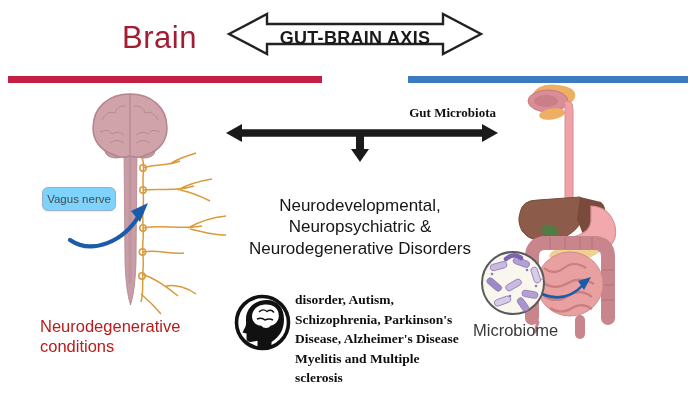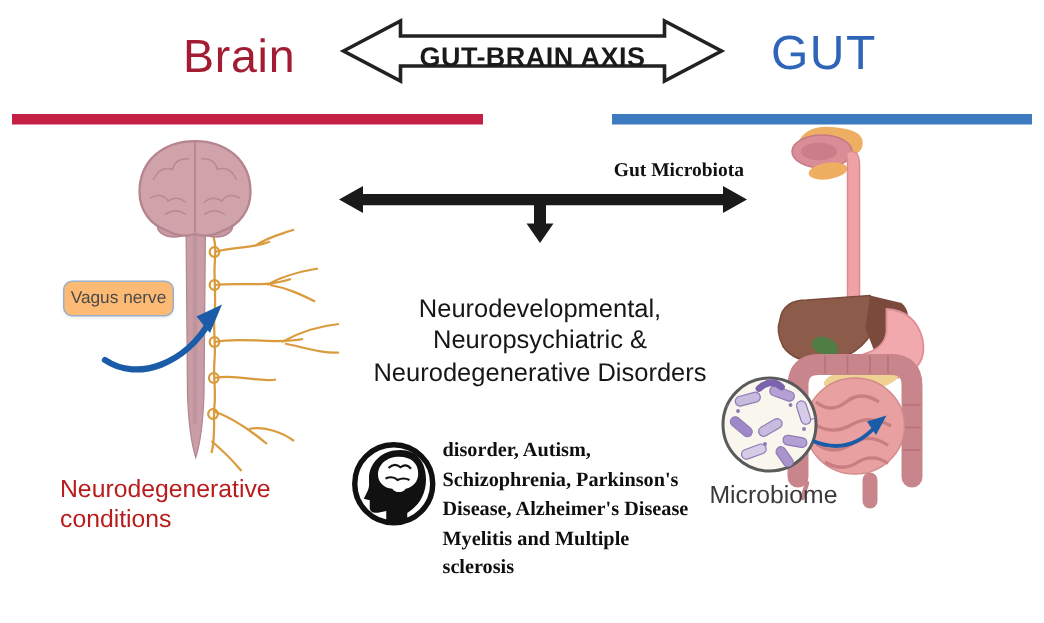--- a/index.html
+++ b/index.html
@@ -10,21 +10,21 @@
   .abs{position:absolute;}
   
   #brain-title{left:122px;top:20px;font-size:31px;color:#A21D33;letter-spacing:0.5px;}
   #gut-title{left:514px;top:17px;font-size:32px;color:#2F65B8;letter-spacing:1px;}
   #axis-arrow{left:226px;top:8px;}
   #axis-label{left:226px;top:28px;width:258px;text-align:center;font-size:18px;font-weight:bold;color:#1A1A1A;letter-spacing:0.3px;}
   #brain-bar{left:8px;top:76px;width:314px;height:7px;background:#C42045;}
   #gut-bar{left:408px;top:76px;width:280px;height:7px;background:#3C7BC0;}
   
   #left-illustration{left:30px;top:88px;}
-  #vagus-label{left:42px;top:187px;width:72px;height:22px;background:#fdba74;border:1.4px solid #9AAFC9;border-radius:6px;
+  #vagus-label{left:42px;top:187px;width:72px;height:22px;background:#7dd3fc;border:1.4px solid #9AAFC9;border-radius:6px;
     font-size:11.5px;color:#4A4A4A;text-align:center;line-height:22px;box-shadow:0 1px 2px rgba(0,0,0,0.08);}
   #left-caption{left:40px;top:316px;width:170px;font-size:16.5px;line-height:1.23;color:#b91c1c;}
   
   #microbiota-label{left:256px;top:105px;width:240px;text-align:right;font-family:"Liberation Serif",serif;font-weight:bold;font-size:13px;color:#111;}
   #microbiota-arrow{left:226px;top:122px;}
   #disorders-heading{left:228px;top:195px;width:264px;text-align:center;font-size:17px;font-weight:normal;color:#161616;line-height:1.26;}
   #head-icon{left:233px;top:292px;}
   #disease-list{left:295px;top:290px;width:188px;font-family:"Liberation Serif",serif;font-weight:bold;font-size:13.5px;line-height:19.5px;color:#0f0f0f;}
   
   #right-illustration{left:480px;top:80px;}
@@ -35,21 +35,20 @@
 
 <div id="stage">
 
   <div id="brain-title" class="abs">Brain</div>
 
   <svg id="axis-arrow" class="abs" width="258" height="52" viewBox="0 0 258 52">
     <path d="M 3 26 L 41 6 L 41 16 L 217 16 L 217 6 L 255 26 L 217 46 L 217 36 L 41 36 L 41 46 Z" fill="#ffffff" stroke="#222" stroke-width="2.4" stroke-linejoin="miter"></path>
   </svg>
   <div id="axis-label" class="abs">GUT-BRAIN AXIS</div>
 
-  <div id="gut-title" class="abs">GUT</div>
 
   <div id="brain-bar" class="abs"></div>
   <div id="gut-bar" class="abs"></div>
 
   <svg id="left-illustration" class="abs" width="230" height="228" viewBox="0 0 230 228">
 
     <path d="M 94 60 L 107 60 L 106 175 Q 105 203 100.5 217 Q 96 203 95 175 Z" fill="#C89DA6" stroke="#B28590" stroke-width="0.8"></path>
     <path d="M 100 64 L 100 195" stroke="#BB8E98" stroke-width="3" opacity="0.55"></path>
 
     <g stroke="#D99B3C" stroke-width="1.5" fill="none">

